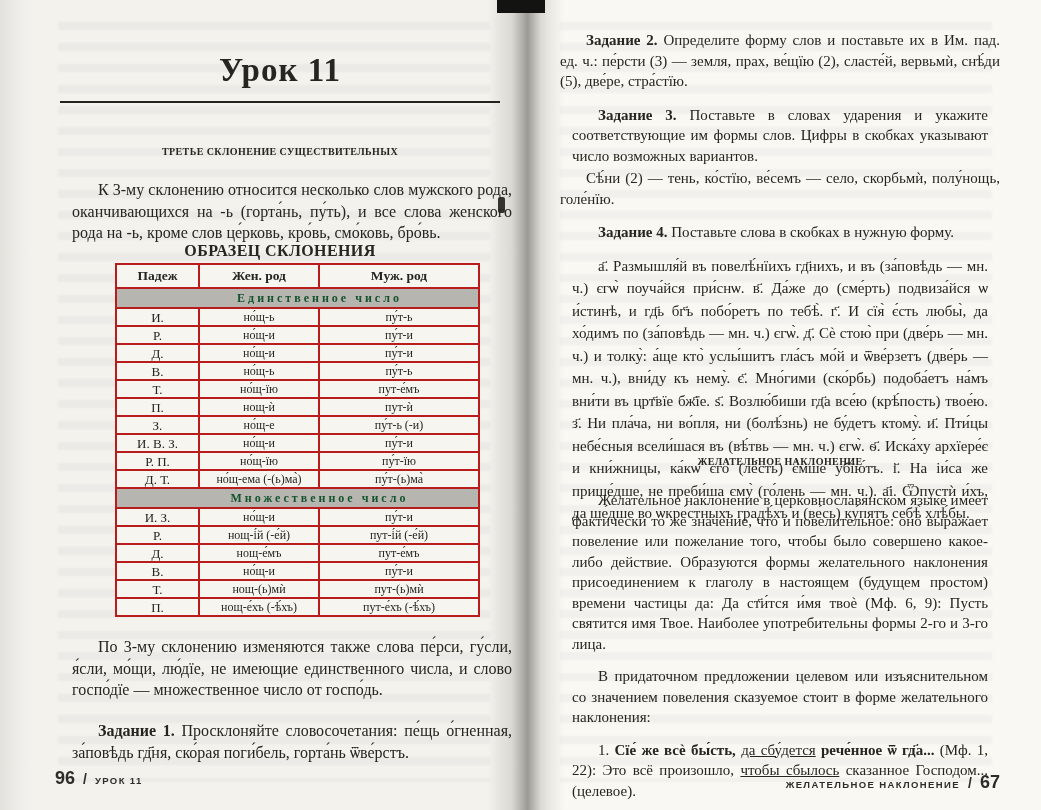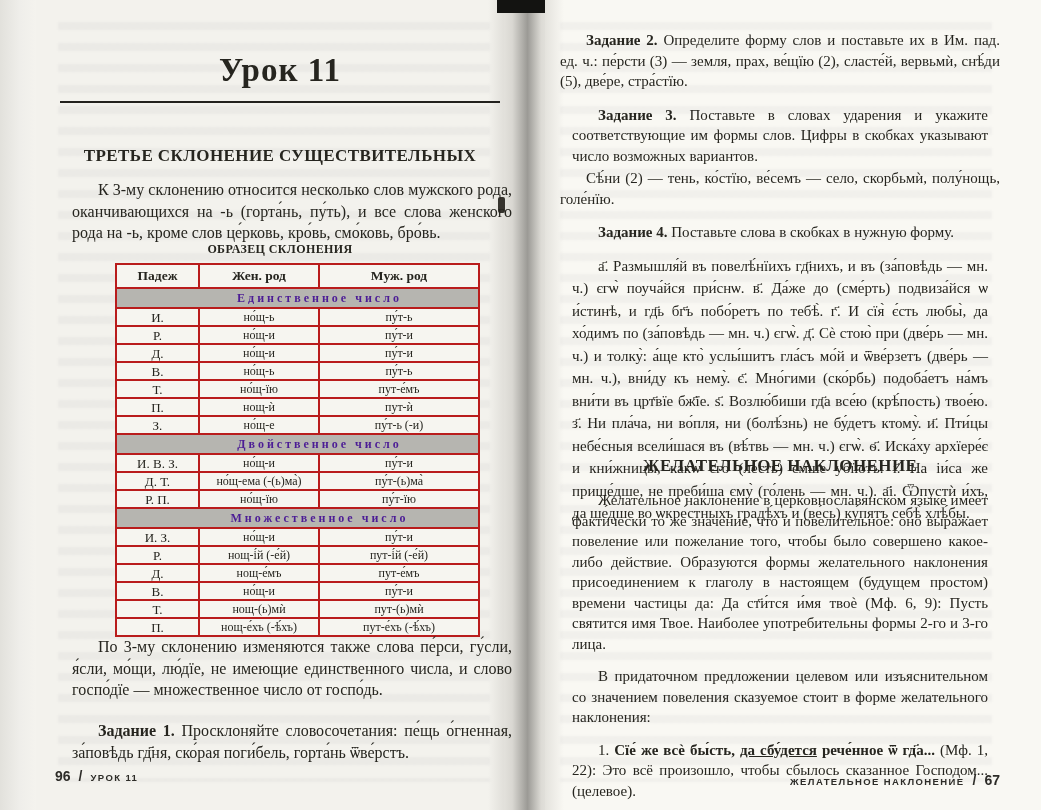--- a/index.html
+++ b/index.html
@@ -17,37 +17,37 @@
   .nub{position:absolute;left:498px;top:197px;width:7px;height:16px;background:#35332d;border-radius:2px;}
   .ghost{position:absolute;top:22px;height:760px;pointer-events:none;
          background:repeating-linear-gradient(to bottom,rgba(95,95,120,0.05) 0 8px,rgba(0,0,0,0) 8px 21px);
          filter:blur(1px);}
   
   .abs{position:absolute;}
   .jp{text-align:justify;}
   .ind{text-indent:26px;}
   h1.title{margin:0;font-size:33px;letter-spacing:1px;font-weight:bold;text-align:center;}
   .rule{position:absolute;height:2px;background:#23221e;}
-  .h-sec{margin:0;font-size:17px;font-weight:bold;text-align:center;letter-spacing:0.4px;}
+  .h-sec{margin:0;font-size:10px;font-weight:bold;text-align:center;letter-spacing:0.4px;}
   .body-l{font-size:16px;line-height:21.5px;}
   .body-r{font-size:15px;line-height:20.5px;}
   .lab{font-weight:bold;}
   p{margin:12px;}
   .task{margin:0 0 13px;}
   .passage{line-height:22.5px;}
   
   table.decl{border-collapse:collapse;border:2px solid #45443e;background:#f6f5f0;}
   table.decl th,table.decl td{border:2px solid #b91c1c;padding:0 4px;text-align:center;}
   table.decl thead th{height:22px;font-size:13.5px;font-weight:bold;}
   table.decl td{height:16px;font-size:12px;line-height:15px;}
   table.decl td.case{font-size:13px;}
-  table.decl tr.sect td{background:#b6b5b0;font-weight:bold;letter-spacing:3px;font-size:12px;height:18px;color:#4c1d95;padding-left:48px;}
+  table.decl tr.sect td{background:#b6b5b0;font-weight:bold;letter-spacing:3px;font-size:12px;height:18px;color:#14532d;padding-left:48px;}
   
   .foot{font-family:"Liberation Sans",sans-serif;color:#2d2c28;display:flex;align-items:baseline;gap:8px;}
-  .foot .num{font-weight:bold;font-size:14px;}
+  .foot .num{font-weight:bold;font-size:18px;}
   .foot .sl{font-size:14px;font-weight:bold;}
   .foot .lbl{font-weight:bold;font-size:9.5px;letter-spacing:1.4px;}
   .foot-r{justify-content:flex-end;}
 </style>
 </head>
 <body>
 
 <div id="photo">
   <div class="edge-left"></div>
   <div class="page-left-bg"></div>
@@ -63,21 +63,21 @@
   </div>
   <div class="rule" style="left:60px;top:101px;width:440px;"></div>
 
   <div class="abs" style="left:60px;top:146px;width:440px;">
     <h2 class="h-sec">ТРЕТЬЕ СКЛОНЕНИЕ СУЩЕСТВИТЕЛЬНЫХ</h2>
   </div>
 
   <p class="abs body-l jp ind" style="left:60px;top:167px;width:440px;">К 3-му склонению относится несколько слов мужского рода, оканчивающихся на -ь (горта́нь, пу́ть), и все слова женского рода на -ь, кроме слов це́рковь, кро́вь, смо́ковь, бро́вь.</p>
 
   <div class="abs" style="left:60px;top:242px;width:440px;">
-    <h3 class="h-sec" style="font-size:12px;">ОБРАЗЕЦ СКЛОНЕНИЯ</h3>
+    <h3 class="h-sec" style="font-size:16px;">ОБРАЗЕЦ СКЛОНЕНИЯ</h3>
   </div>
 
   <table class="decl abs" style="left:115px;top:263px;">
     <thead>
       <tr>
         <th style="width:73px;">Падеж</th>
         <th style="width:110px;text-align:center;">Жен. род</th>
         <th style="width:150px;">Муж. род</th>
       </tr>
     </thead>
@@ -113,37 +113,34 @@
         <tr>
           <td class="case">П.</td>
           <td class="cs">нощ-ѝ</td>
           <td class="cs">пут-ѝ</td>
         </tr>
         <tr>
           <td class="case">З.</td>
           <td class="cs">но́щ-е</td>
           <td class="cs">пу́т-ь (-и)</td>
         </tr>
-        <tr class="sect">
-          <td colspan="3">Двойственное число</td>
-        </tr>
         <tr>
           <td class="case">И. В. З.</td>
           <td class="cs">но́щ-и</td>
           <td class="cs">пу́т-и</td>
+        </tr>
+        <tr>
+          <td class="case">Р. П.</td>
+          <td class="cs">но́щ-їю</td>
+          <td class="cs">пу́т-їю</td>
         </tr>
         <tr>
           <td class="case">Д. Т.</td>
           <td class="cs">но́щ-ема (-(ь)ма̀)</td>
           <td class="cs">пу́т-(ь)ма̀</td>
-        </tr>
-        <tr>
-          <td class="case">Р. П.</td>
-          <td class="cs">но́щ-їю</td>
-          <td class="cs">пу́т-їю</td>
         </tr>
         <tr class="sect">
           <td colspan="3">Множественное число</td>
         </tr>
         <tr>
           <td class="case">И. З.</td>
           <td class="cs">но́щ-и</td>
           <td class="cs">пу́т-и</td>
         </tr>
         <tr>
@@ -194,21 +191,21 @@
     <p class="passage ind">а҃. Размышля́й въ повелѣ́нїихъ гд҃нихъ, и въ (за́повѣдь — мн. ч.) єгѡ̀ поуча́йся при́снѡ. в҃. Да́же до (сме́рть) подвиза́йся ѡ и́стинѣ, и гд҃ь бг҃ъ побо́ретъ по тебѣ̀. г҃. И сїя̀ є́сть любы̀, да хо́димъ по (за́повѣдь — мн. ч.) єгѡ̀. д҃. Сѐ стою̀ при (две́рь — мн. ч.) и толку̀: а́ще кто̀ услы́шитъ гла́съ мо́й и ѿве́рзетъ (две́рь — мн. ч.), вни́ду къ нему̀. є҃. Мно́гими (ско́рбь) подоба́етъ на́мъ вни́ти въ црт҃вїе бж҃їе. ѕ҃. Возлю́биши гд҃а все́ю (крѣ́пость) твое́ю. з҃. Ни пла́ча, ни во́пля, ни (болѣ́знь) не бу́детъ ктому̀. и҃. Пти́цы небе́сныя всели́шася въ (вѣ́твь — мн. ч.) єгѡ̀. ѳ҃. Иска́ху архїере́є и кни́жницы, ка́кѡ єго̀ (ле́сть) є́мше убїю́тъ. і҃. На іи́са же прише́дше, не преби́ша єму̀ (го́лень — мн. ч.). а҃і. Ѿпустѝ и́хъ, да ше́дше во ѡкре́стныхъ градѣ́хъ и (ве́сь) ку́пятъ себѣ̀ хлѣ́бы.</p>
   </div>
 
   <div class="abs" style="left:560px;top:456px;width:440px;">
     <h2 class="h-sec">ЖЕЛАТЕЛЬНОЕ НАКЛОНЕНИЕ</h2>
   </div>
 
   <div class="abs body-r jp" style="left:560px;top:478px;width:440px;">
     <p class="ind">Желательное наклонение в церковнославянском языке имеет фактически то же значение, что и повелительное: оно выражает повеление или пожелание того, чтобы было совершено какое-либо действие. Образуются формы желательного наклонения присоединением к глаголу в настоящем (будущем простом) времени частицы да: Да ст҃и́тся и́мя твоѐ (Мф. 6, 9): Пусть святится имя Твое. Наиболее употребительны формы 2-го и 3-го лица.</p>
     <p class="ind">В придаточном предложении целевом или изъяснительном со значением повеления сказуемое стоит в форме желательного наклонения:</p>
-    <p class="ind"><span>1. </span><span style="font-weight: bold;">Сїе́ же всѐ бы́сть, </span><span style="font-weight: bold; text-decoration: underline;">да сбу́дется</span><span style="font-weight: bold;"> рече́нное ѿ гд҃а...</span><span> (Мф. 1, 22): Это всё произошло, </span><span style="">чтобы сбылось</span><span> сказанное Господом... (целевое).</span></p>
+    <p class="ind"><span>1. </span><span style="font-weight: bold;">Сїе́ же всѐ бы́сть, </span><span style="font-weight: normal; text-decoration: underline;">да сбу́дется</span><span style="font-weight: bold;"> рече́нное ѿ гд҃а...</span><span> (Мф. 1, 22): Это всё произошло, </span><span style="text-decoration: underline;">чтобы сбылось</span><span> сказанное Господом... (целевое).</span></p>
     <p class="ind"><span>2. </span><span style="font-weight: bold;">Рцы̀ у́бо є́й, да мѝ </span><span style="font-weight: bold; text-decoration: underline;">помо́жетъ</span><span> (Лк. 10, 40): Скажи ей, </span><span style="text-decoration: underline;">чтобы</span><span> она </span><span style="text-decoration: underline;">помогла</span><span> мне (изъяснительное).</span></p>
     <p class="ind">Частица да в этом случае выполняет роль союза (чтобы).</p>
   </div>
 
   <div class="abs foot foot-r" style="left:560px;top:772px;width:440px;">
     <span class="lbl">ЖЕЛАТЕЛЬНОЕ НАКЛОНЕНИЕ</span>
     <span class="sl">/</span>
     <span class="num">67</span>
   </div>
 </div>

